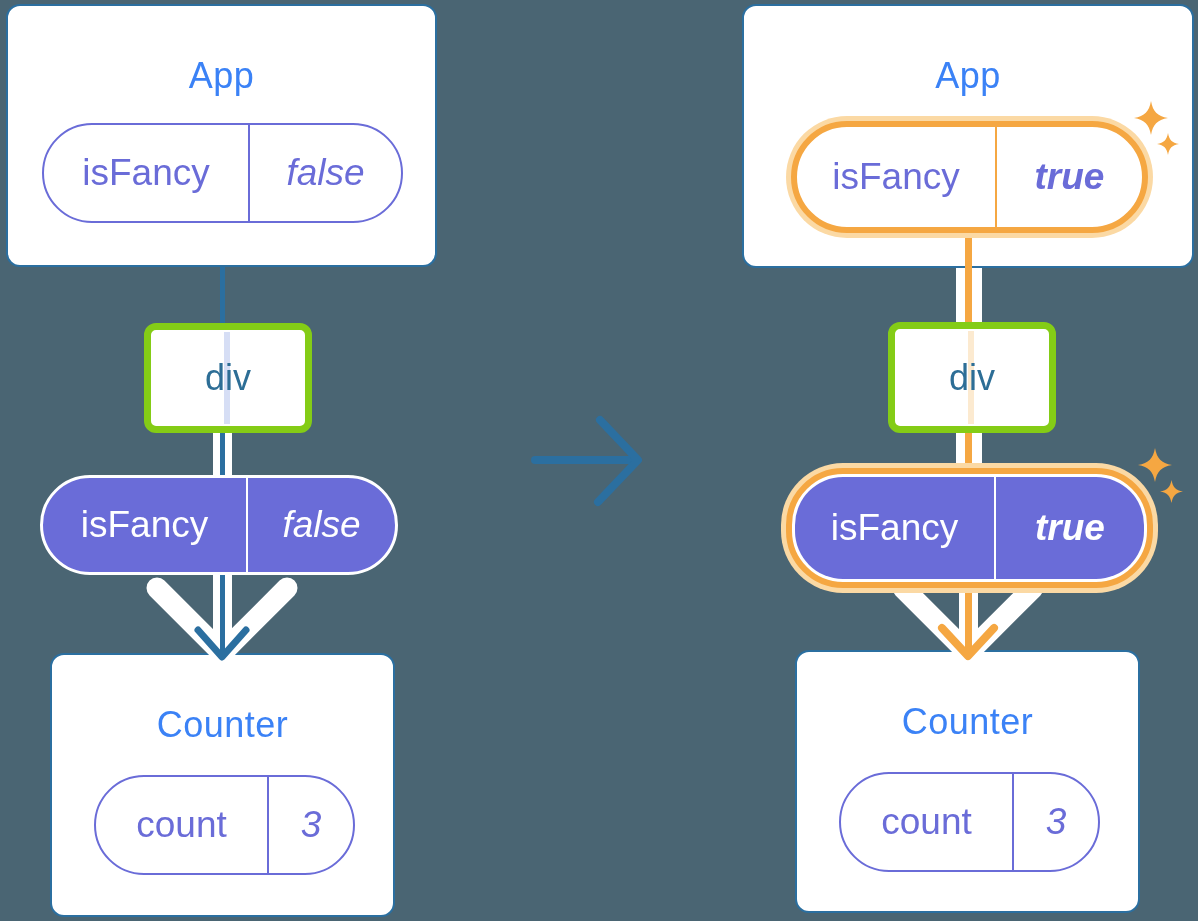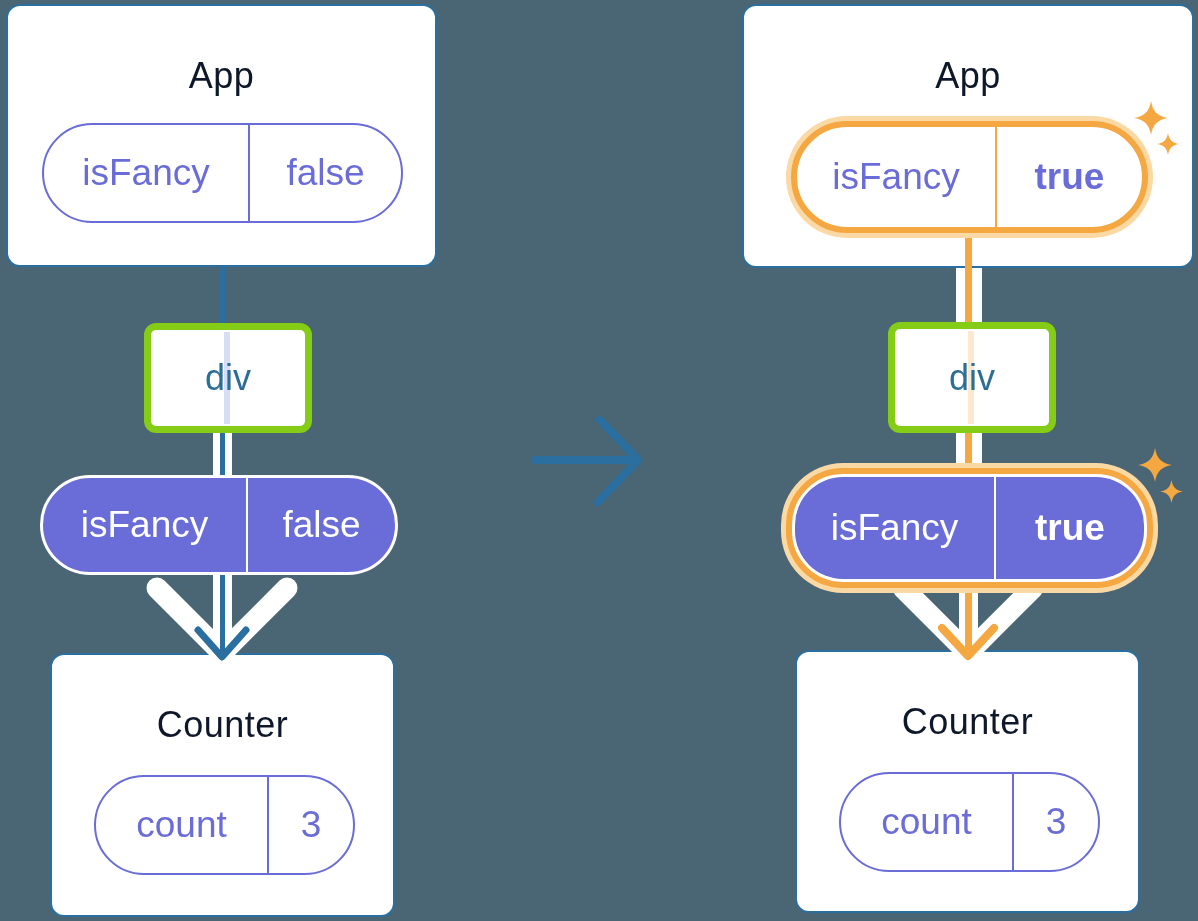--- a/index.html
+++ b/index.html
@@ -3,27 +3,27 @@
 <meta charset="utf-8">
 <style>
   html,body{margin:0;padding:0;background:#4a6573;}
   .canvas{
     position:relative;width:1198px;height:921px;background:#4a6573;
     font-family:"Liberation Sans",sans-serif;overflow:hidden;
   }
   
   .card{position:absolute;background:#fff;border:2px solid #2b6fa0;border-radius:14px;}
   .card-title{position:absolute;left:0;right:0;top:49px;text-align:center;
-    font-size:36px;font-weight:500;color:#0f172a;letter-spacing:.5px;}
+    font-size:36px;font-weight:500;color:#3b82f6;letter-spacing:.5px;}
   
   .pill-outline{position:absolute;display:flex;background:#fff;border:2px solid #6a6cd8;
     border-radius:52px;color:#6a6cd8;font-size:37px;overflow:hidden;}
   .pill-cell{display:flex;align-items:center;justify-content:center;}
   .pill-outline .cell-left{border-right:2px solid #6a6cd8;}
-  .cell-right{flex:1;}
+  .cell-right{flex:1;font-style:italic;}
   
   .pill-solid{position:absolute;display:flex;background:#6a6cd8;border:3px solid #fff;
     border-radius:52px;color:#fff;font-size:37px;overflow:hidden;}
   .pill-solid .cell-left{border-right:2px solid #fff;}
   
   .ring-pill{position:absolute;display:flex;background:#fff;border:6px solid #f5a742;
     box-shadow:0 0 0 5px #fbd9a4;border-radius:56px;color:#6a6cd8;font-size:37px;overflow:hidden;}
   .ring-pill .cell-left{border-right:2px solid #f5a742;}
   .ring-pill-wrap{position:absolute;background:#fff;border:6px solid #f5a742;
     box-shadow:0 0 0 5px #fbd9a4;border-radius:57px;padding:3px;display:flex;}

